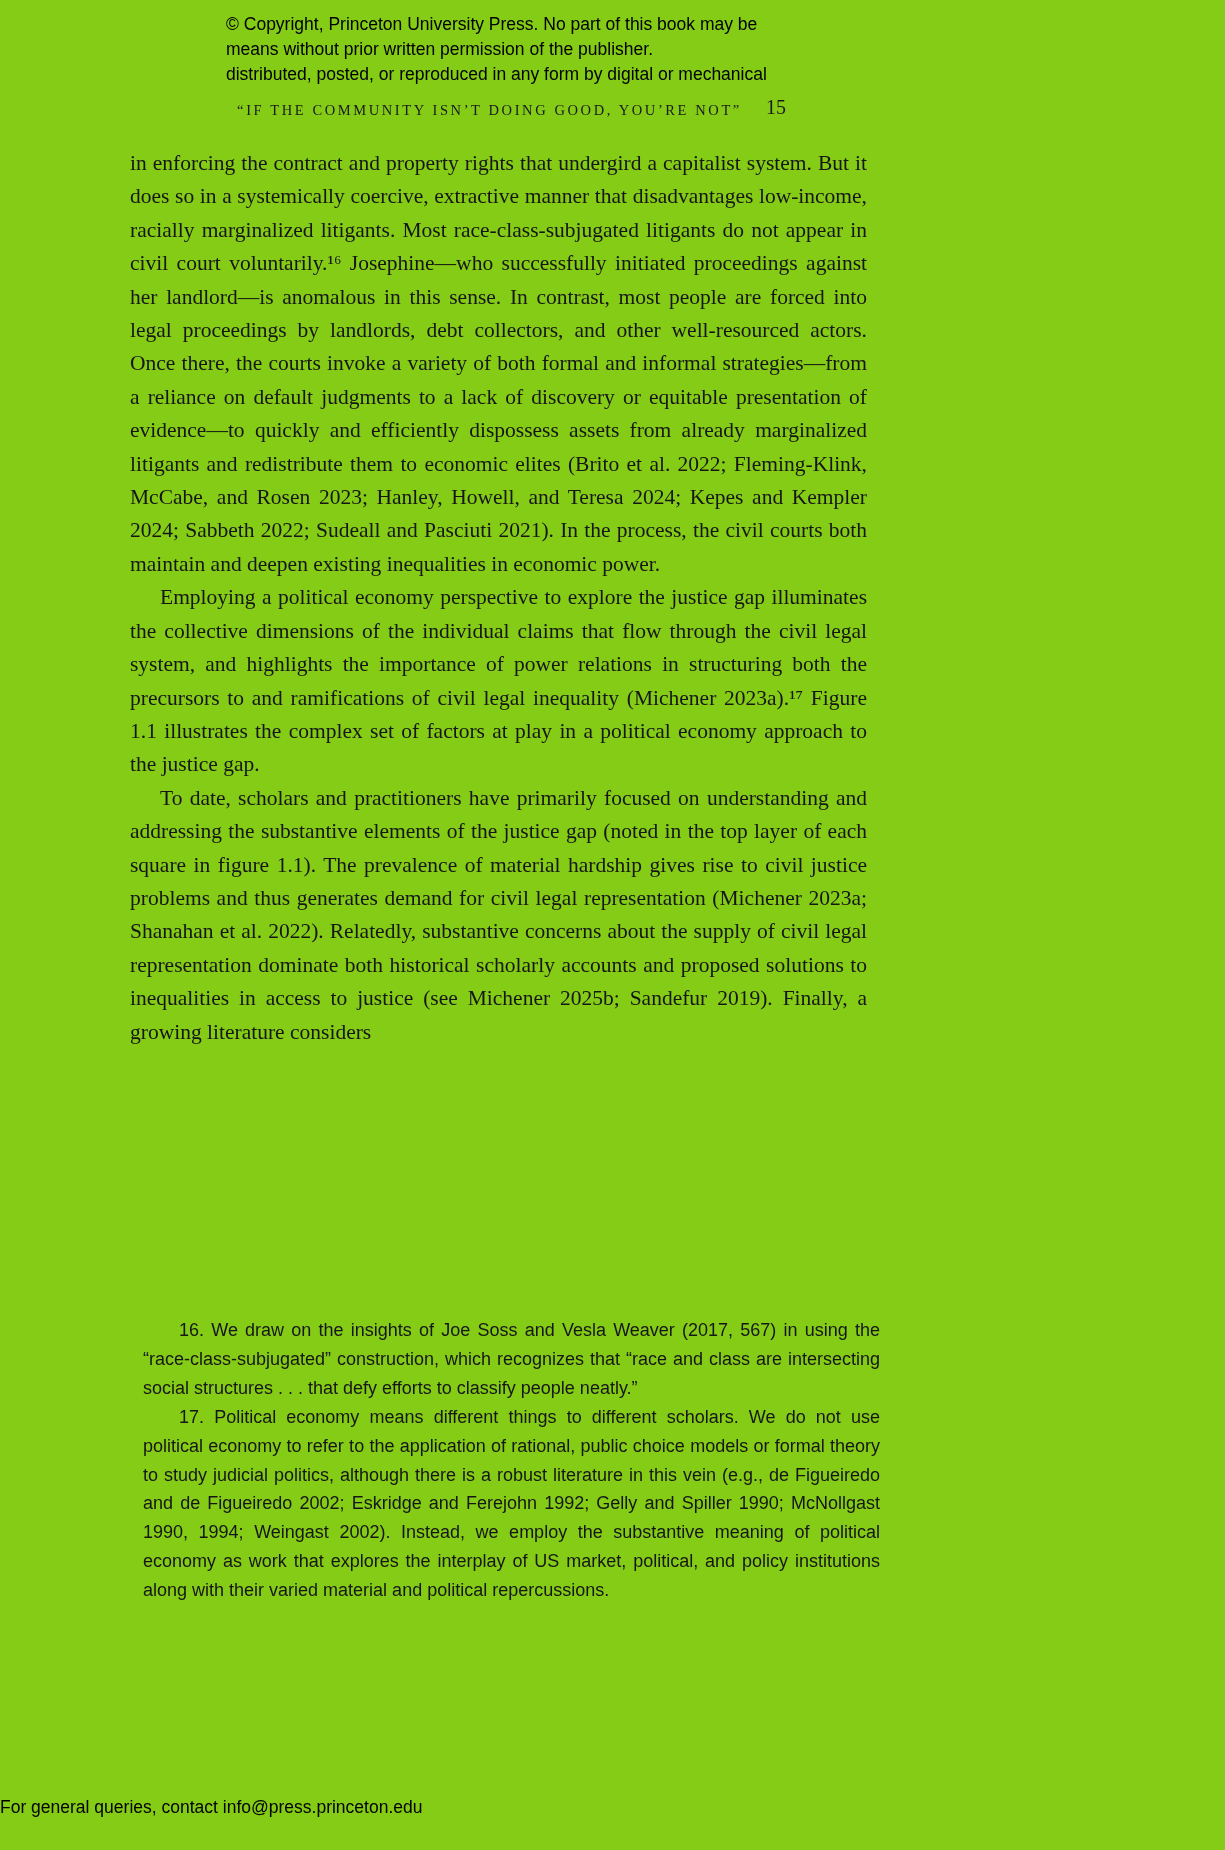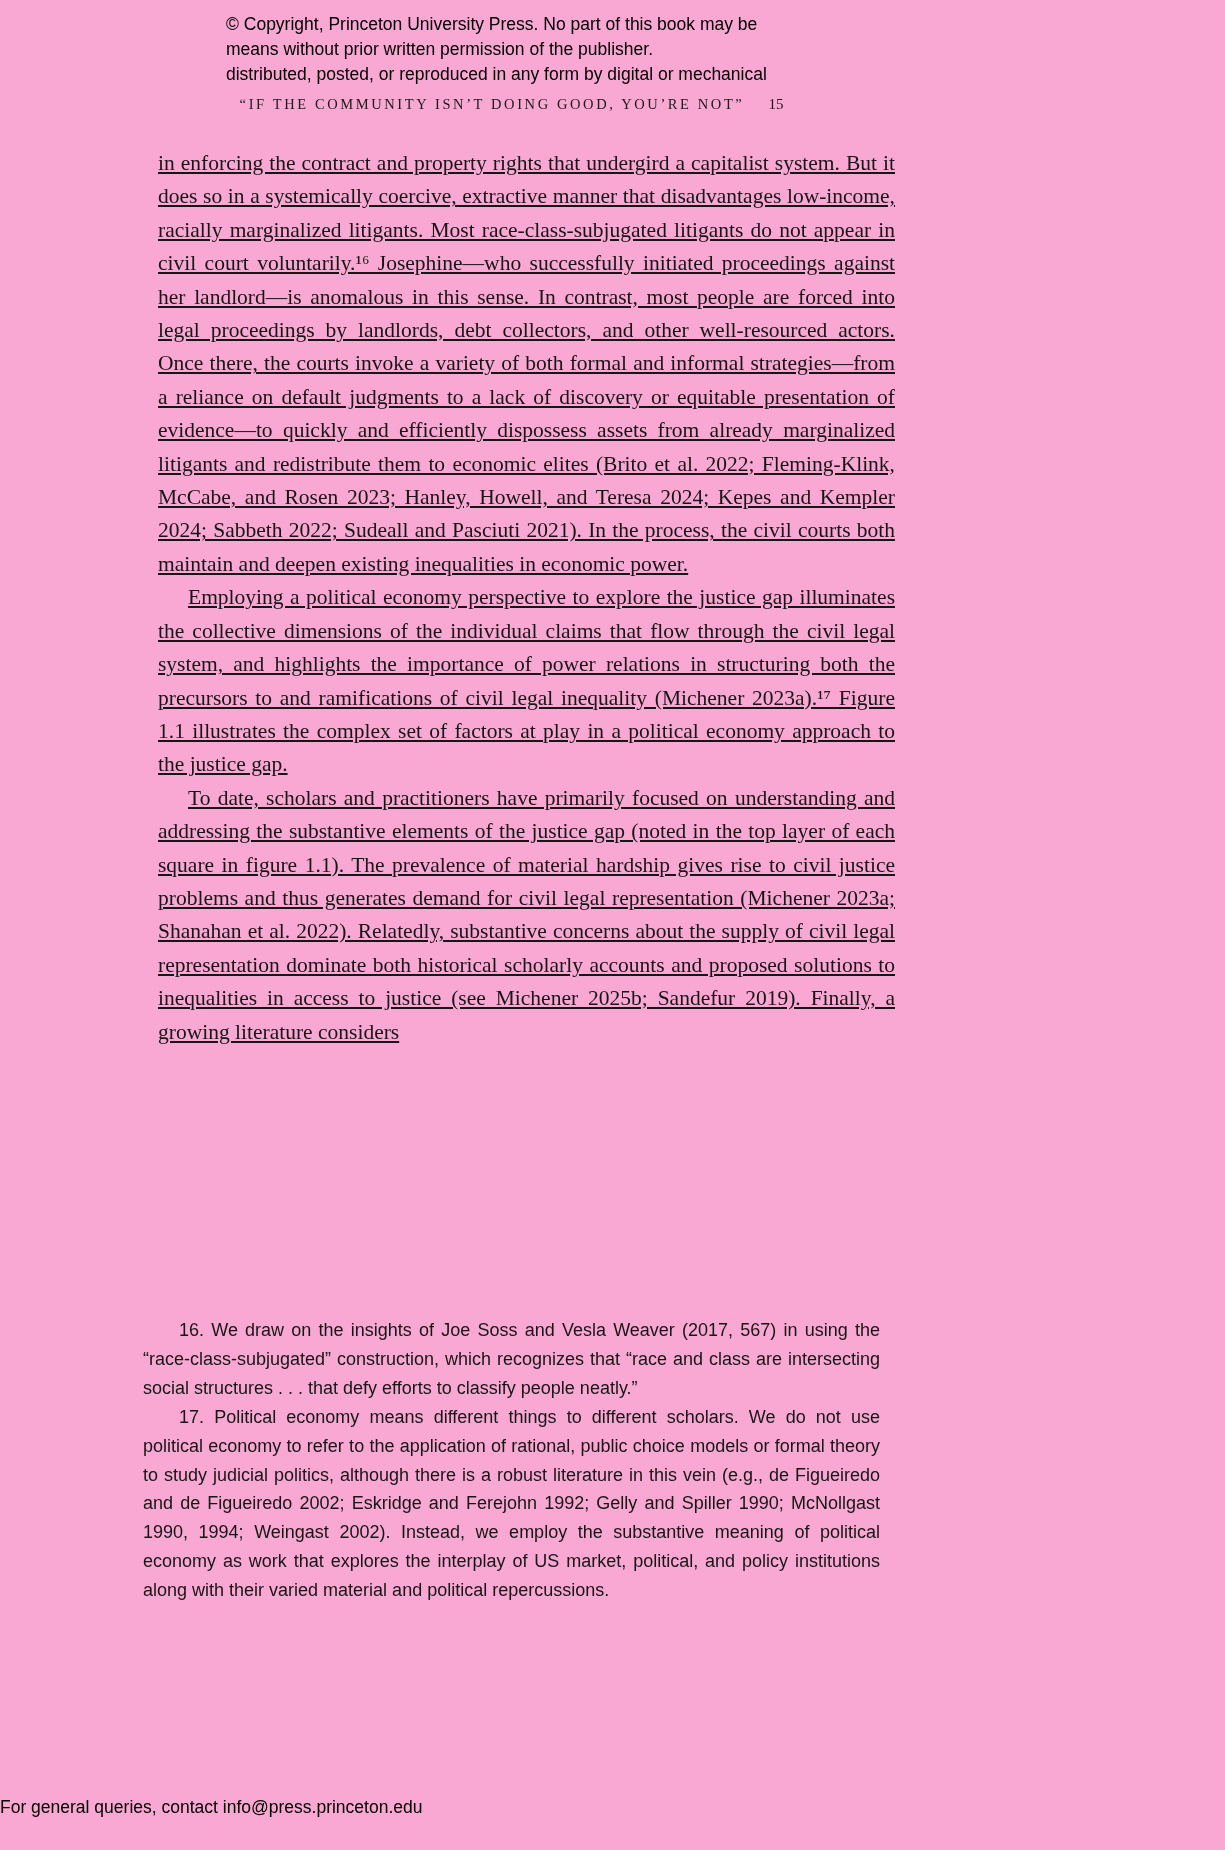--- a/index.html
+++ b/index.html
@@ -1,21 +1,21 @@
 <!DOCTYPE html>
 <html><head>
 <meta charset="utf-8">
 <style>
   html, body { margin: 0; padding: 0; background: #e8e8e8; }
   .page {
     position: relative;
     width: 1225px;
     height: 1850px;
     margin: 0 auto;
-    background: #f9a8d4;
+    background: #84cc16;
     color: #111111;
     overflow: hidden;
   }
   .copyright {
     position: absolute;
     left: 226px;
     top: 12px;
     width: 600px;
     font-family: "Liberation Sans", sans-serif;
     font-size: 17.5px;
@@ -32,35 +32,34 @@
     align-items: flex-end;
     font-family: "Liberation Serif", serif;
     color: #1a1a1a;
   }
   .running-head .head-title {
     font-size: 14.5px;
     letter-spacing: 2.6px;
     white-space: nowrap;
   }
   .running-head .folio {
-    font-size: 15px;
+    font-size: 20px;
     margin-left: 24px;
     letter-spacing: 0;
   }
   .body-text {
     position: absolute;
-    left: 158px;
+    left: 130px;
     top: 147px;
     width: 737px;
     font-family: "Liberation Serif", serif;
     font-size: 21.5px;
     line-height: 33.4px;
     text-align: justify;
     color: #161616;
-    text-decoration: underline;
   }
   .body-text p { margin: 0; hyphens: none; }
   .body-text p.indent { text-indent: 30px; }
   .footnotes {
     position: absolute;
     left: 143px;
     top: 1316px;
     width: 737px;
     font-family: Liberation Sans, sans-serif;
     font-size: 18px;

